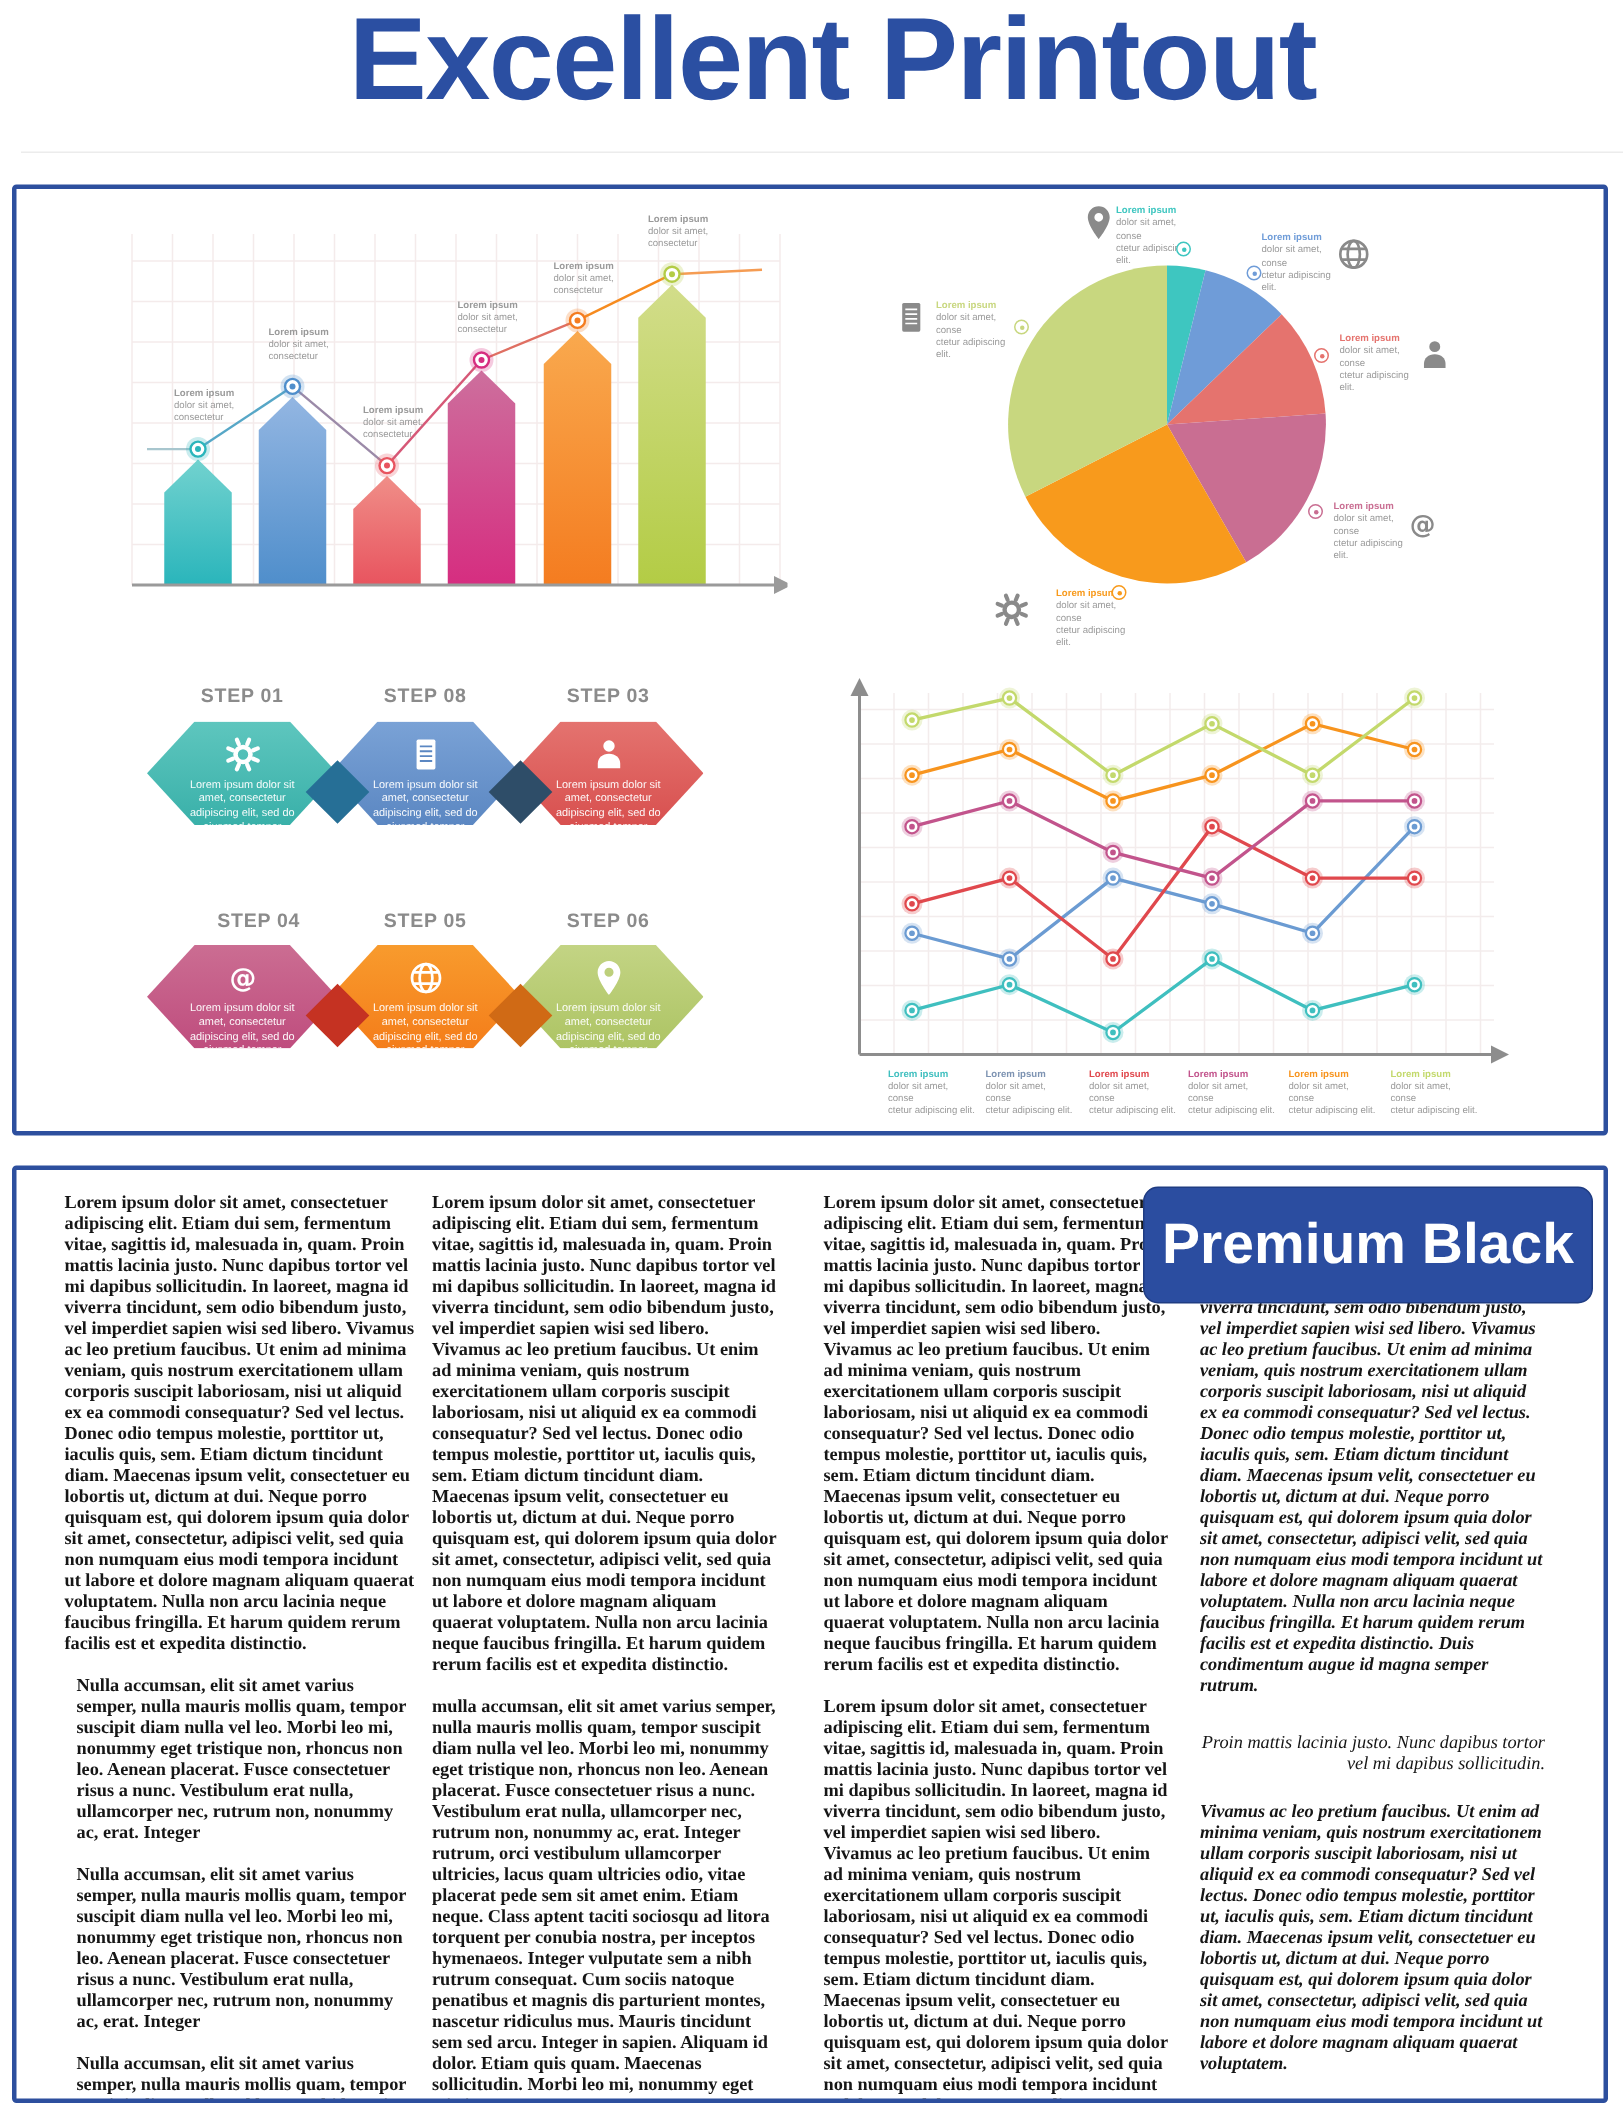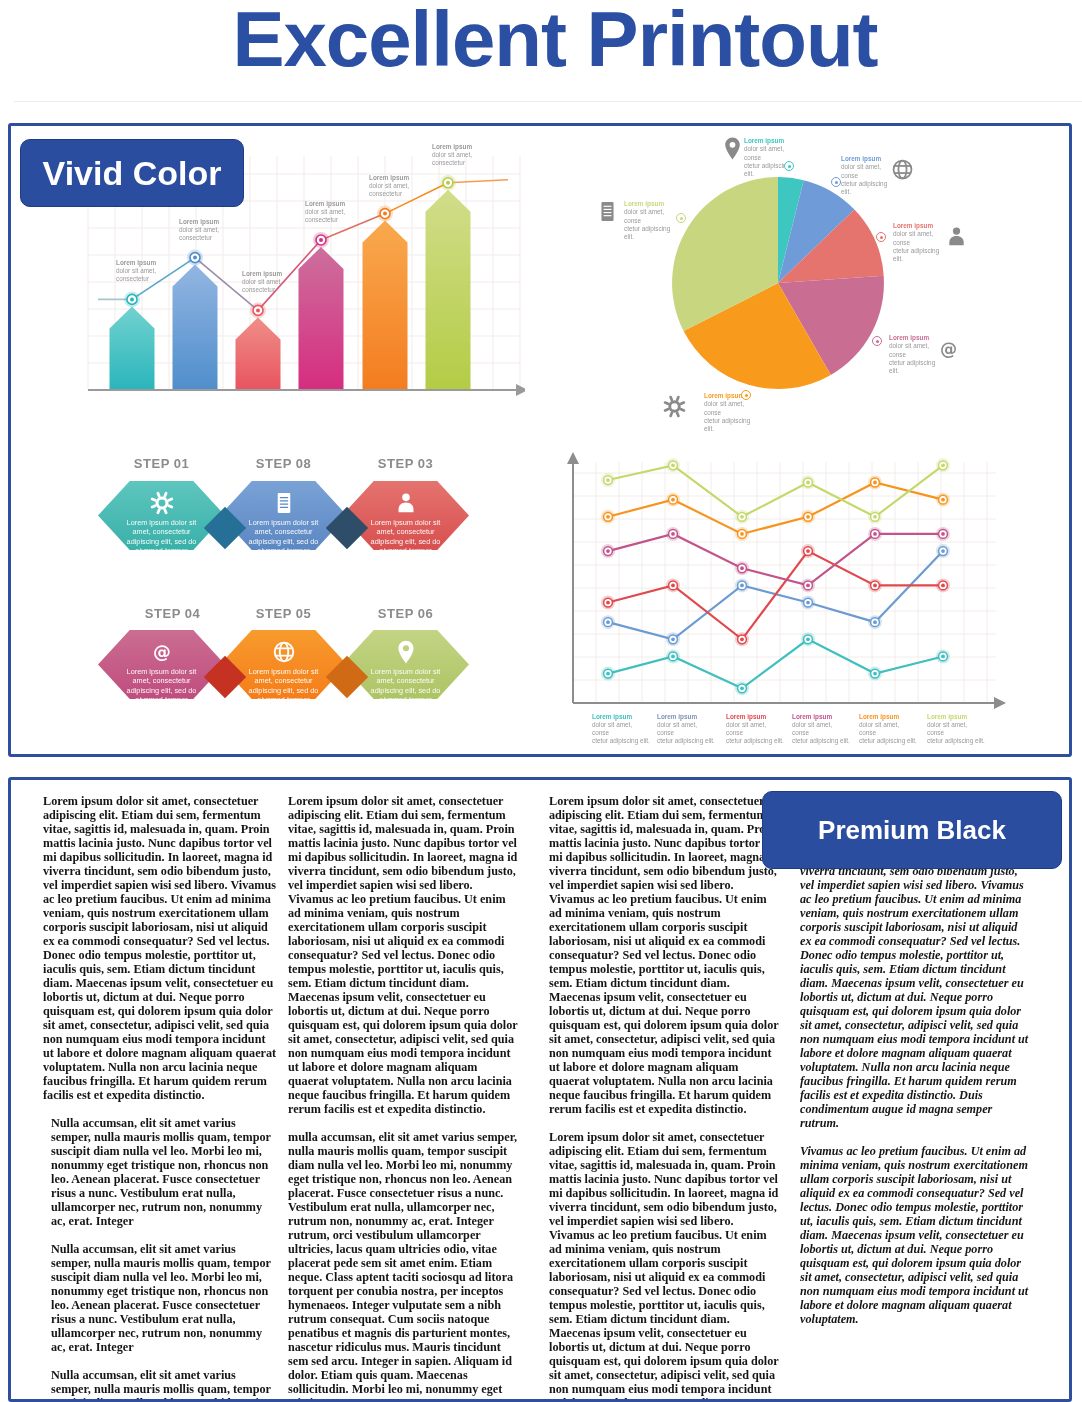--- a/index.html
+++ b/index.html
@@ -12,21 +12,21 @@
   
   .box{position:absolute;left:8px;width:1064px;border:3px solid #2d4f9e;border-radius:3px;
        background:#fff;box-sizing:border-box;overflow:hidden;}
   #box-vivid{top:123px;height:634px;}
   #box-premium{top:777px;height:625px;}
   
   .badge{position:absolute;background:#2b4da0;color:#fff;border-radius:10px;
          display:flex;align-items:center;justify-content:center;font-weight:bold;z-index:30;
          border:1px solid #1f3c82;}
   #badge-vivid{left:9px;top:13px;width:222px;height:66px;font-size:34px;}
-  #badge-premium{left:751px;top:11px;width:298px;height:76px;font-size:26px;}
+  #badge-premium{left:751px;top:11px;width:298px;height:76px;font-size:38px;}
   
   .wrap{position:absolute;}
   #bar-wrap{left:69px;top:14px;width:445px;height:262px;}
   #pie-wrap{left:549px;top:2px;width:512px;height:318px;}
   #steps-wrap{left:0;top:0;width:1058px;height:628px;pointer-events:none;}
   #line-wrap{left:545px;top:322px;width:512px;height:310px;}
   .tiny-label{position:absolute;font-size:6.4px;line-height:1.25;color:#9a9a9a;width:52px;}
   .tiny-label b{display:block;font-weight:bold;}
   
   .co-text{position:absolute;font-size:6.4px;line-height:1.3;color:#9a9a9a;width:50px;}
@@ -481,39 +481,39 @@
           <circle cx="387" cy="17.349999999999994" r="4.4" fill="#fff" stroke="#c3d96c" stroke-width="1.5"></circle>
           <circle cx="387" cy="17.349999999999994" r="1.9" fill="#c3d96c"></circle>
         </svg>
         <div class="tiny-label" style="left:36px;top:265px;width:58px;"><b style="color:#3fbfbf">Lorem ipsum</b>dolor sit amet, conse<br>ctetur adipiscing elit.</div>
         <div class="tiny-label" style="left:101px;top:265px;width:58px;"><b style="color:#7d93b2">Lorem ipsum</b>dolor sit amet, conse<br>ctetur adipiscing elit.</div>
         <div class="tiny-label" style="left:170px;top:265px;width:58px;"><b style="color:#e0484d">Lorem ipsum</b>dolor sit amet, conse<br>ctetur adipiscing elit.</div>
         <div class="tiny-label" style="left:236px;top:265px;width:58px;"><b style="color:#c2548c">Lorem ipsum</b>dolor sit amet, conse<br>ctetur adipiscing elit.</div>
         <div class="tiny-label" style="left:303px;top:265px;width:58px;"><b style="color:#f7941e">Lorem ipsum</b>dolor sit amet, conse<br>ctetur adipiscing elit.</div>
         <div class="tiny-label" style="left:371px;top:265px;width:58px;"><b style="color:#c3d96c">Lorem ipsum</b>dolor sit amet, conse<br>ctetur adipiscing elit.</div>
       </div>
-    <div class="badge" id="badge-vivid">Vivid Color</div>
   </section>
 
   <section class="box" id="box-premium">
     <div id="columns-host">
         <div class="pcol" style="left:32px;width:234px;">
           <p>Lorem ipsum dolor sit amet, consectetuer adipiscing elit. Etiam dui sem, fermentum vitae, sagittis id, malesuada in, quam. Proin mattis lacinia justo. Nunc dapibus tortor vel mi dapibus sollicitudin. In laoreet, magna id viverra tincidunt, sem odio bibendum justo, vel imperdiet sapien wisi sed libero. Vivamus ac leo pretium faucibus. Ut enim ad minima veniam, quis nostrum exercitationem ullam corporis suscipit laboriosam, nisi ut aliquid ex ea commodi consequatur? Sed vel lectus. Donec odio tempus molestie, porttitor ut, iaculis quis, sem. Etiam dictum tincidunt diam. Maecenas ipsum velit, consectetuer eu lobortis ut, dictum at dui. Neque porro quisquam est, qui dolorem ipsum quia dolor sit amet, consectetur, adipisci velit, sed quia non numquam eius modi tempora incidunt ut labore et dolore magnam aliquam quaerat voluptatem. Nulla non arcu lacinia neque faucibus fringilla. Et harum quidem rerum facilis est et expedita distinctio.</p>
           <p class="indent">Nulla accumsan, elit sit amet varius semper, nulla mauris mollis quam, tempor suscipit diam nulla vel leo. Morbi leo mi, nonummy eget tristique non, rhoncus non leo. Aenean placerat. Fusce consectetuer risus a nunc. Vestibulum erat nulla, ullamcorper nec, rutrum non, nonummy ac, erat. Integer</p>
           <p class="indent">Nulla accumsan, elit sit amet varius semper, nulla mauris mollis quam, tempor suscipit diam nulla vel leo. Morbi leo mi, nonummy eget tristique non, rhoncus non leo. Aenean placerat. Fusce consectetuer risus a nunc. Vestibulum erat nulla, ullamcorper nec, rutrum non, nonummy ac, erat. Integer</p>
           <p class="indent">Nulla accumsan, elit sit amet varius semper, nulla mauris mollis quam, tempor suscipit diam nulla vel leo. Morbi leo mi, nonummy</p>
         </div>
         <div class="pcol" style="left:277px;width:232px;">
           <p>Lorem ipsum dolor sit amet, consectetuer adipiscing elit. Etiam dui sem, fermentum vitae, sagittis id, malesuada in, quam. Proin mattis lacinia justo. Nunc dapibus tortor vel mi dapibus sollicitudin. In laoreet, magna id viverra tincidunt, sem odio bibendum justo, vel imperdiet sapien wisi sed libero. Vivamus ac leo pretium faucibus. Ut enim ad minima veniam, quis nostrum exercitationem ullam corporis suscipit laboriosam, nisi ut aliquid ex ea commodi consequatur? Sed vel lectus. Donec odio tempus molestie, porttitor ut, iaculis quis, sem. Etiam dictum tincidunt diam. Maecenas ipsum velit, consectetuer eu lobortis ut, dictum at dui. Neque porro quisquam est, qui dolorem ipsum quia dolor sit amet, consectetur, adipisci velit, sed quia non numquam eius modi tempora incidunt ut labore et dolore magnam aliquam quaerat voluptatem. Nulla non arcu lacinia neque faucibus fringilla. Et harum quidem rerum facilis est et expedita distinctio.</p>
           <p>mulla accumsan, elit sit amet varius semper, nulla mauris mollis quam, tempor suscipit diam nulla vel leo. Morbi leo mi, nonummy eget tristique non, rhoncus non leo. Aenean placerat. Fusce consectetuer risus a nunc. Vestibulum erat nulla, ullamcorper nec, rutrum non, nonummy ac, erat. Integer rutrum, orci vestibulum ullamcorper ultricies, lacus quam ultricies odio, vitae placerat pede sem sit amet enim. Etiam neque. Class aptent taciti sociosqu ad litora torquent per conubia nostra, per inceptos hymenaeos. Integer vulputate sem a nibh rutrum consequat. Cum sociis natoque penatibus et magnis dis parturient montes, nascetur ridiculus mus. Mauris tincidunt sem sed arcu. Integer in sapien. Aliquam id dolor. Etiam quis quam. Maecenas sollicitudin. Morbi leo mi, nonummy eget tristique non</p>
         </div>
         <div class="pcol" style="left:538px;width:232px;">
           <p>Lorem ipsum dolor sit amet, consectetuer adipiscing elit. Etiam dui sem, fermentum vitae, sagittis id, malesuada in, quam. Proin mattis lacinia justo. Nunc dapibus tortor vel mi dapibus sollicitudin. In laoreet, magna id viverra tincidunt, sem odio bibendum justo, vel imperdiet sapien wisi sed libero. Vivamus ac leo pretium faucibus. Ut enim ad minima veniam, quis nostrum exercitationem ullam corporis suscipit laboriosam, nisi ut aliquid ex ea commodi consequatur? Sed vel lectus. Donec odio tempus molestie, porttitor ut, iaculis quis, sem. Etiam dictum tincidunt diam. Maecenas ipsum velit, consectetuer eu lobortis ut, dictum at dui. Neque porro quisquam est, qui dolorem ipsum quia dolor sit amet, consectetur, adipisci velit, sed quia non numquam eius modi tempora incidunt ut labore et dolore magnam aliquam quaerat voluptatem. Nulla non arcu lacinia neque faucibus fringilla. Et harum quidem rerum facilis est et expedita distinctio.</p>
           <p>Lorem ipsum dolor sit amet, consectetuer adipiscing elit. Etiam dui sem, fermentum vitae, sagittis id, malesuada in, quam. Proin mattis lacinia justo. Nunc dapibus tortor vel mi dapibus sollicitudin. In laoreet, magna id viverra tincidunt, sem odio bibendum justo, vel imperdiet sapien wisi sed libero. Vivamus ac leo pretium faucibus. Ut enim ad minima veniam, quis nostrum exercitationem ullam corporis suscipit laboriosam, nisi ut aliquid ex ea commodi consequatur? Sed vel lectus. Donec odio tempus molestie, porttitor ut, iaculis quis, sem. Etiam dictum tincidunt diam. Maecenas ipsum velit, consectetuer eu lobortis ut, dictum at dui. Neque porro quisquam est, qui dolorem ipsum quia dolor sit amet, consectetur, adipisci velit, sed quia non numquam eius modi tempora incidunt ut labore et dolore magnam aliquam quaerat voluptatem.</p>
         </div>
         <div class="pcol italic" style="left:789px;width:230px;">
           <p>Lorem ipsum dolor sit amet, consectetuer adipiscing elit. Etiam dui sem, fermentum vitae, sagittis id, malesuada in, quam. Proin mattis lacinia justo. Nunc dapibus tortor vel mi dapibus sollicitudin. In laoreet, magna id viverra tincidunt, sem odio bibendum justo, vel imperdiet sapien wisi sed libero. Vivamus ac leo pretium faucibus. Ut enim ad minima veniam, quis nostrum exercitationem ullam corporis suscipit laboriosam, nisi ut aliquid ex ea commodi consequatur? Sed vel lectus. Donec odio tempus molestie, porttitor ut, iaculis quis, sem. Etiam dictum tincidunt diam. Maecenas ipsum velit, consectetuer eu lobortis ut, dictum at dui. Neque porro quisquam est, qui dolorem ipsum quia dolor sit amet, consectetur, adipisci velit, sed quia non numquam eius modi tempora incidunt ut labore et dolore magnam aliquam quaerat voluptatem. Nulla non arcu lacinia neque faucibus fringilla. Et harum quidem rerum facilis est et expedita distinctio. Duis condimentum augue id magna semper rutrum.</p>
+          <p class="right">Proin mattis lacinia justo. Nunc dapibus tortor vel mi dapibus sollicitudin.</p>
           <p>Vivamus ac leo pretium faucibus. Ut enim ad minima veniam, quis nostrum exercitationem ullam corporis suscipit laboriosam, nisi ut aliquid ex ea commodi consequatur? Sed vel lectus. Donec odio tempus molestie, porttitor ut, iaculis quis, sem. Etiam dictum tincidunt diam. Maecenas ipsum velit, consectetuer eu lobortis ut, dictum at dui. Neque porro quisquam est, qui dolorem ipsum quia dolor sit amet, consectetur, adipisci velit, sed quia non numquam eius modi tempora incidunt ut labore et dolore magnam aliquam quaerat voluptatem.</p>
         </div>
       </div>
     <div class="badge" id="badge-premium">Premium Black</div>
   </section>
 </div>
 
 </body></html>

